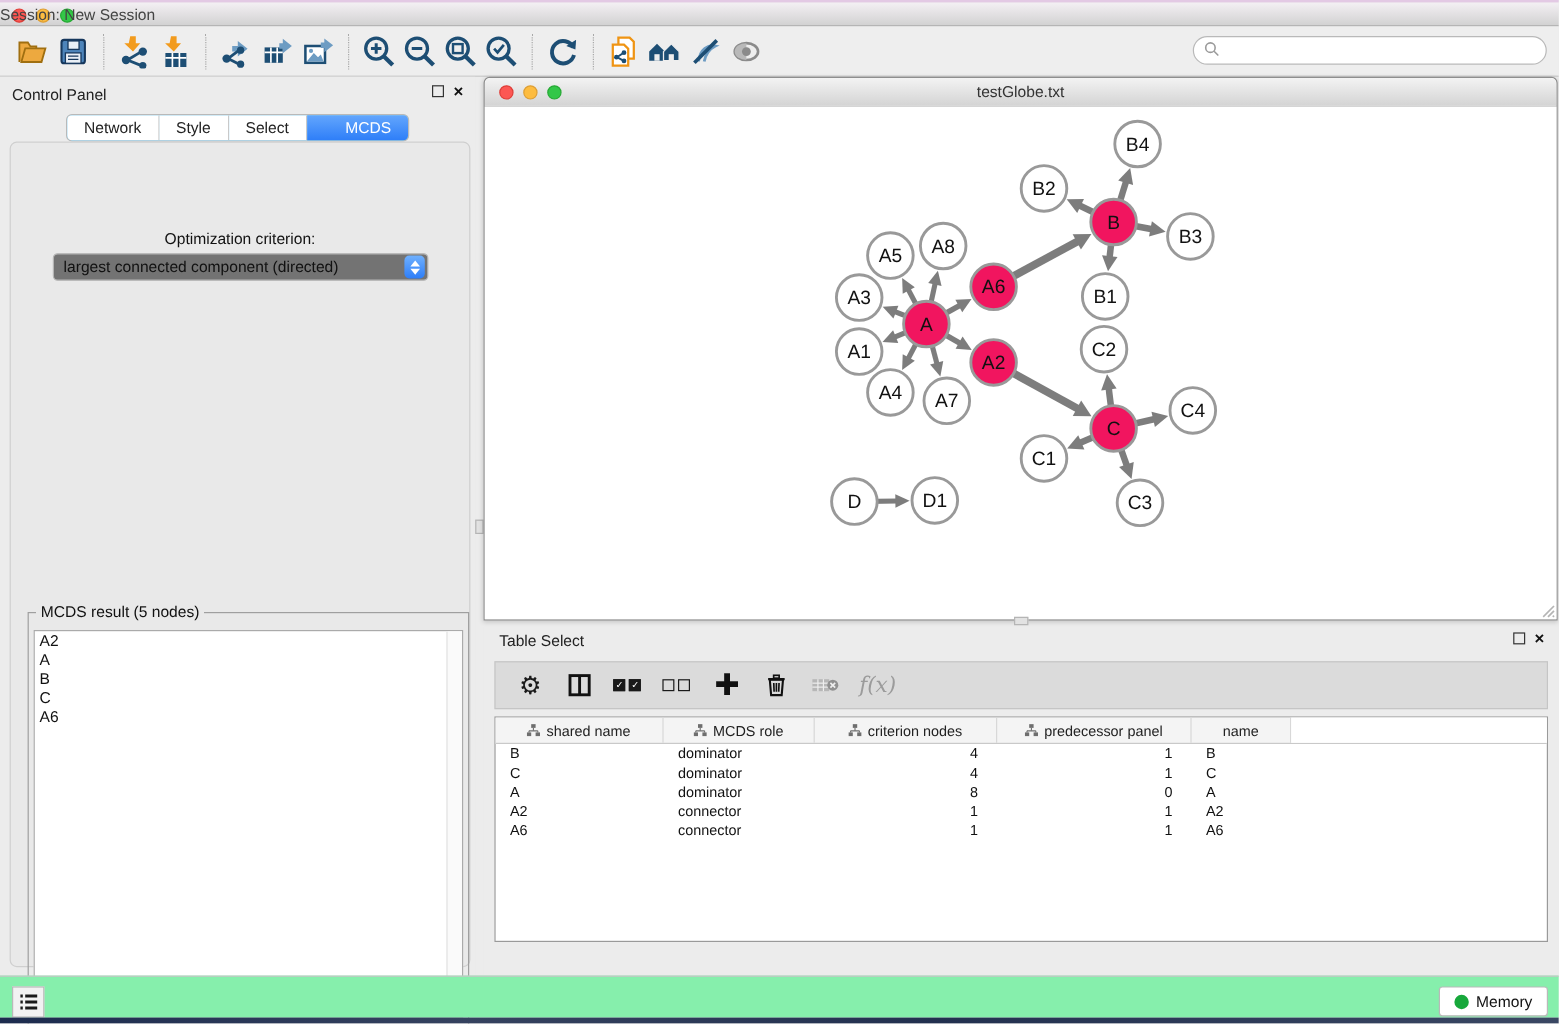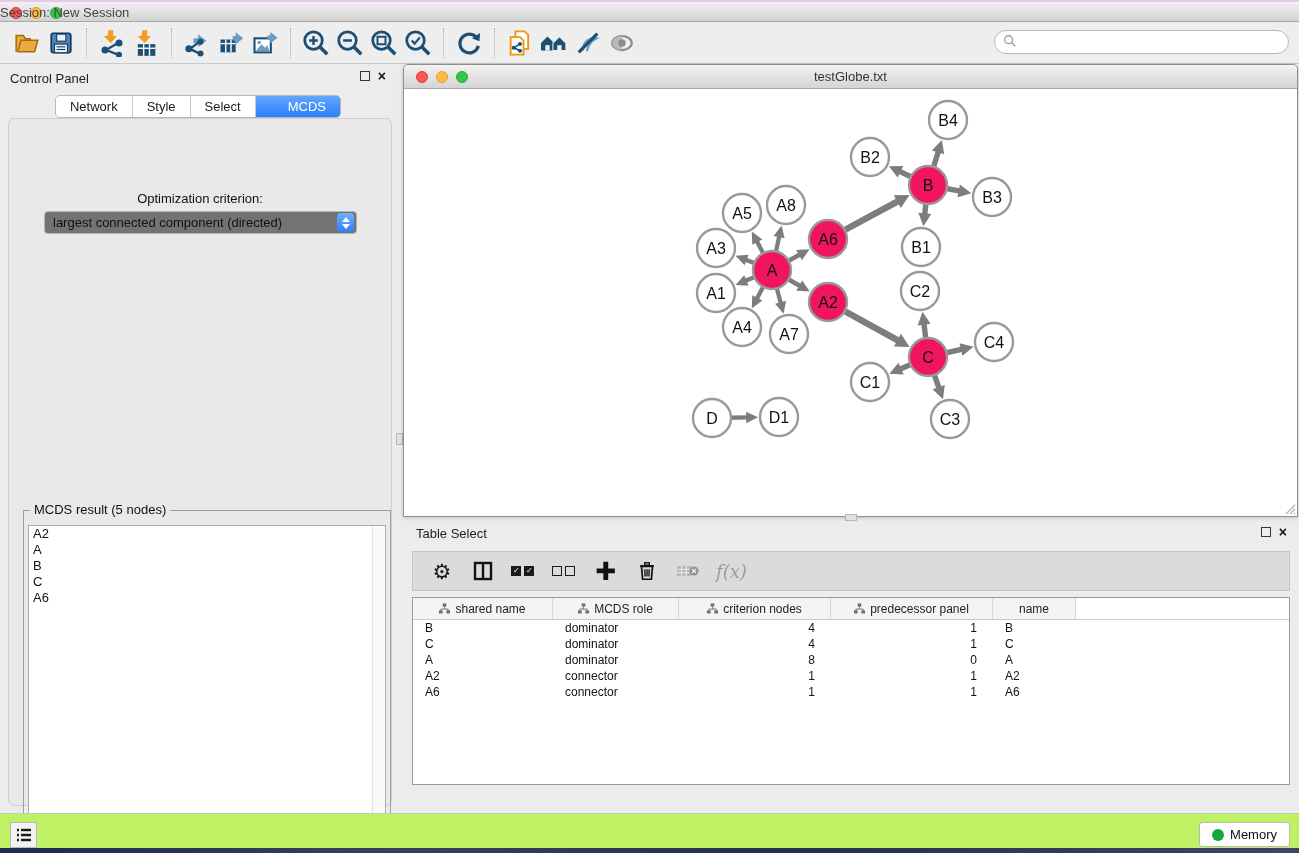--- a/index.html
+++ b/index.html
@@ -100,21 +100,21 @@
   .dt-row { display:flex; height:16px; }
   .dt-cell { font-size:12px; color:#111; line-height:16px; overflow:hidden; white-space:nowrap; }
   .al { padding-left:12px; text-align:left; }
   .ar { padding-right:16px; text-align:right; }
   .tp-tabs { position:absolute; left:0; width:100%; top:267px; display:flex; justify-content:center; }
   .tp-tab { padding:3px 13px; font-size:13px; background:#fff; border-right:1px solid #c9c9c9; }
   .tp-tab:last-child { border-right:none; }
   .tp-tab.active { background:linear-gradient(#63a6fd,#2e7ef8); color:#fff; }
 
   
-  .statusbar { position:absolute; left:0; top:813px; width:1299px; height:35px; background:#bef264;
+  .statusbar { position:absolute; left:0; top:813px; width:1299px; height:35px; background:#86efac;
     border-top:1px solid #c6c6c6;padding-left:32px; }
   .sb-list-btn { position:absolute; left:10px; top:8px; width:27px; height:26px; background:#f2f2f2;
     border:1px solid #b9b9b9; display:flex; align-items:center; justify-content:center; }
   .memory-btn { position:absolute; right:9px; top:8px; height:25px; background:#fff; border:1px solid #b9b9b9;
     border-radius:3px; display:flex; align-items:center; gap:6px; padding:0 12px; font-size:13px; color:#111; }
   .mem-dot { width:12px; height:12px; border-radius:50%; background:#17a83b; }
   .wallpaper { position:absolute; left:0; top:848px; width:1299px; height:5px;
     background:linear-gradient(90deg,#1c2b4e,#35425f 30%,#22304f 60%,#3a4763); }
 </style>
 </head>

